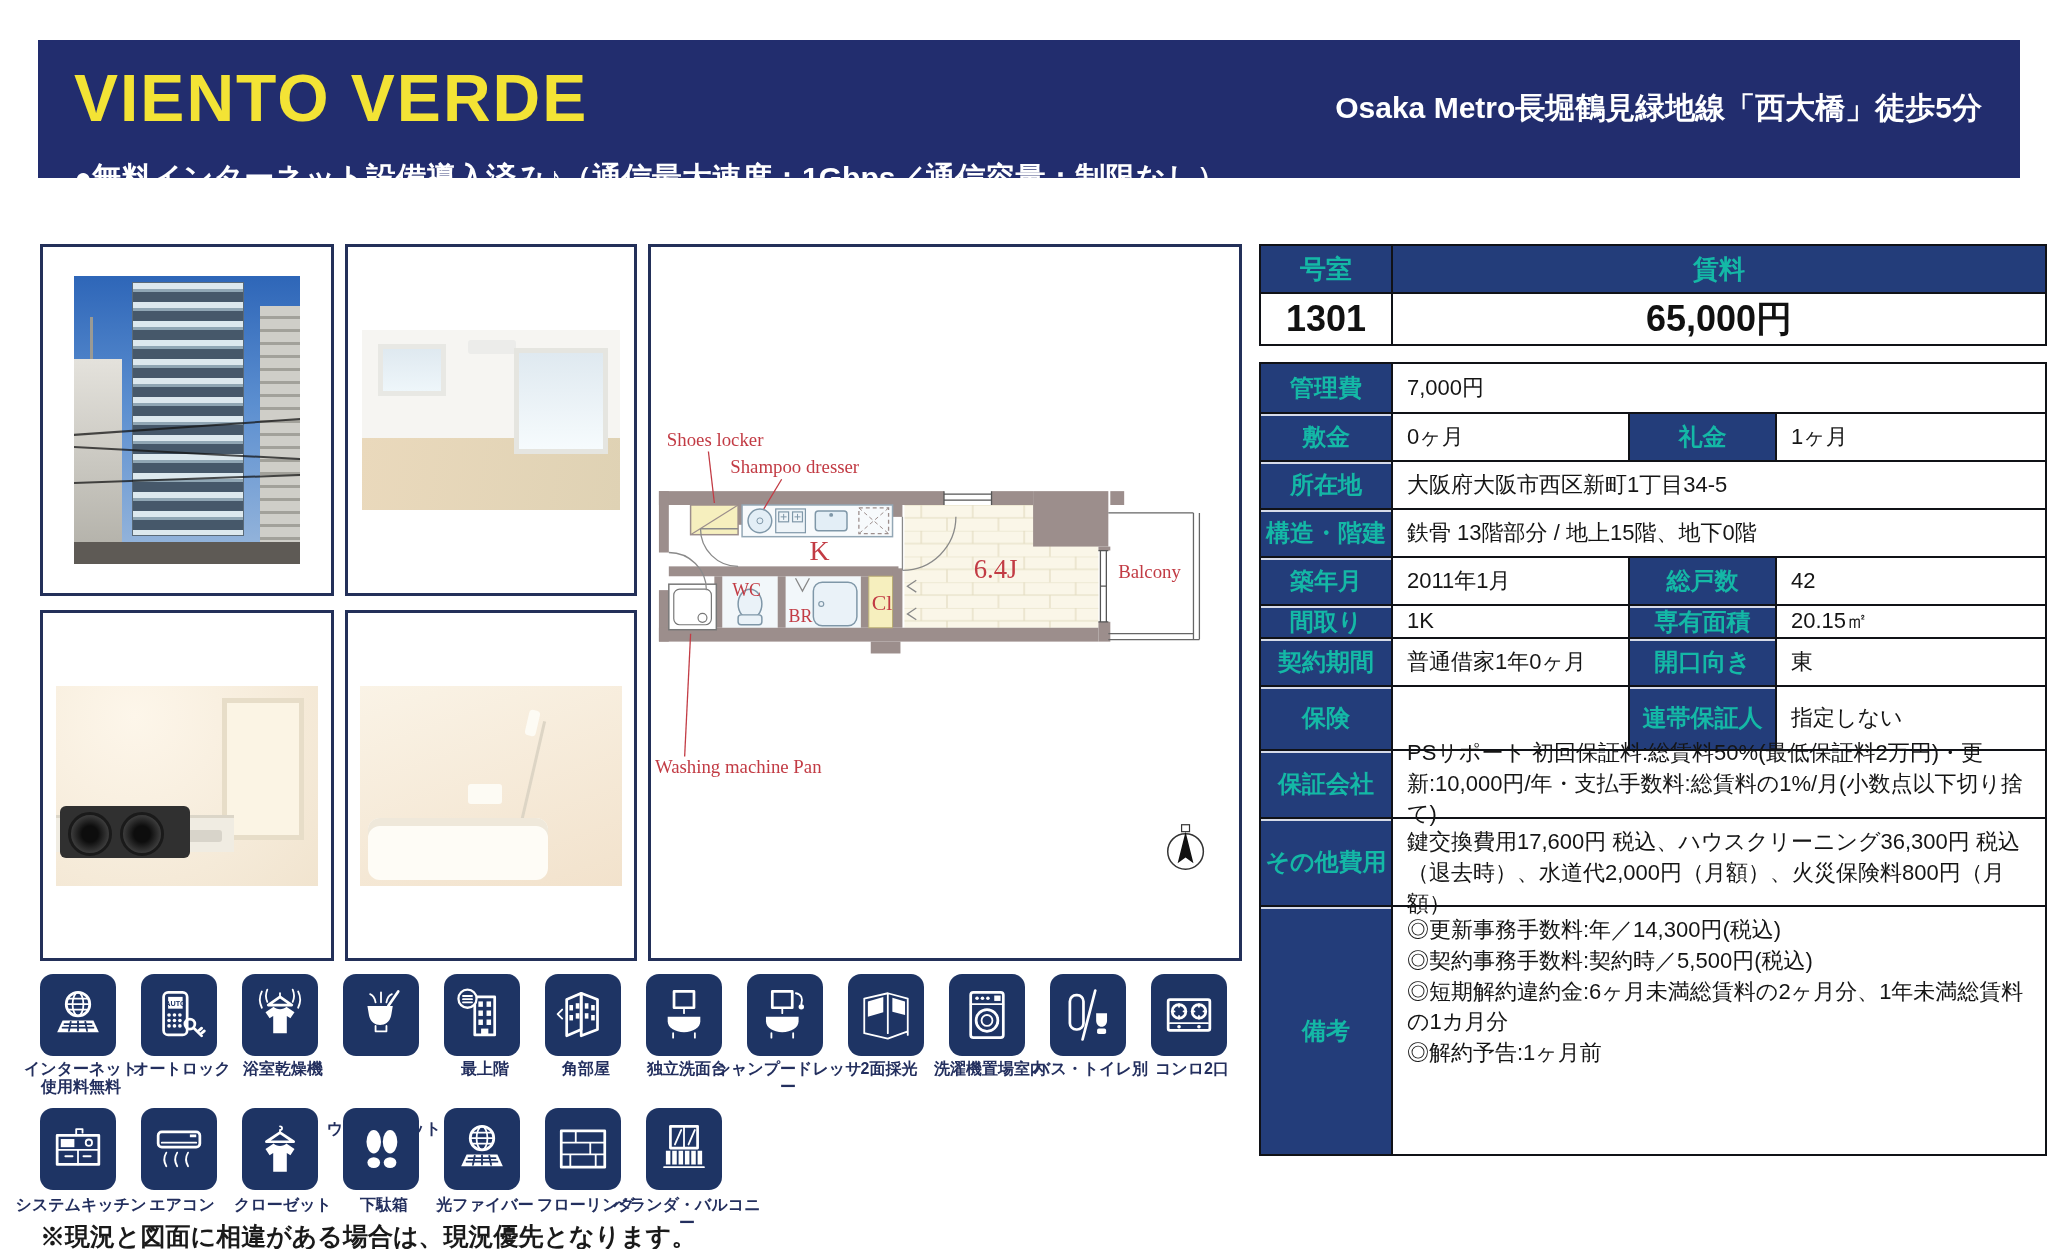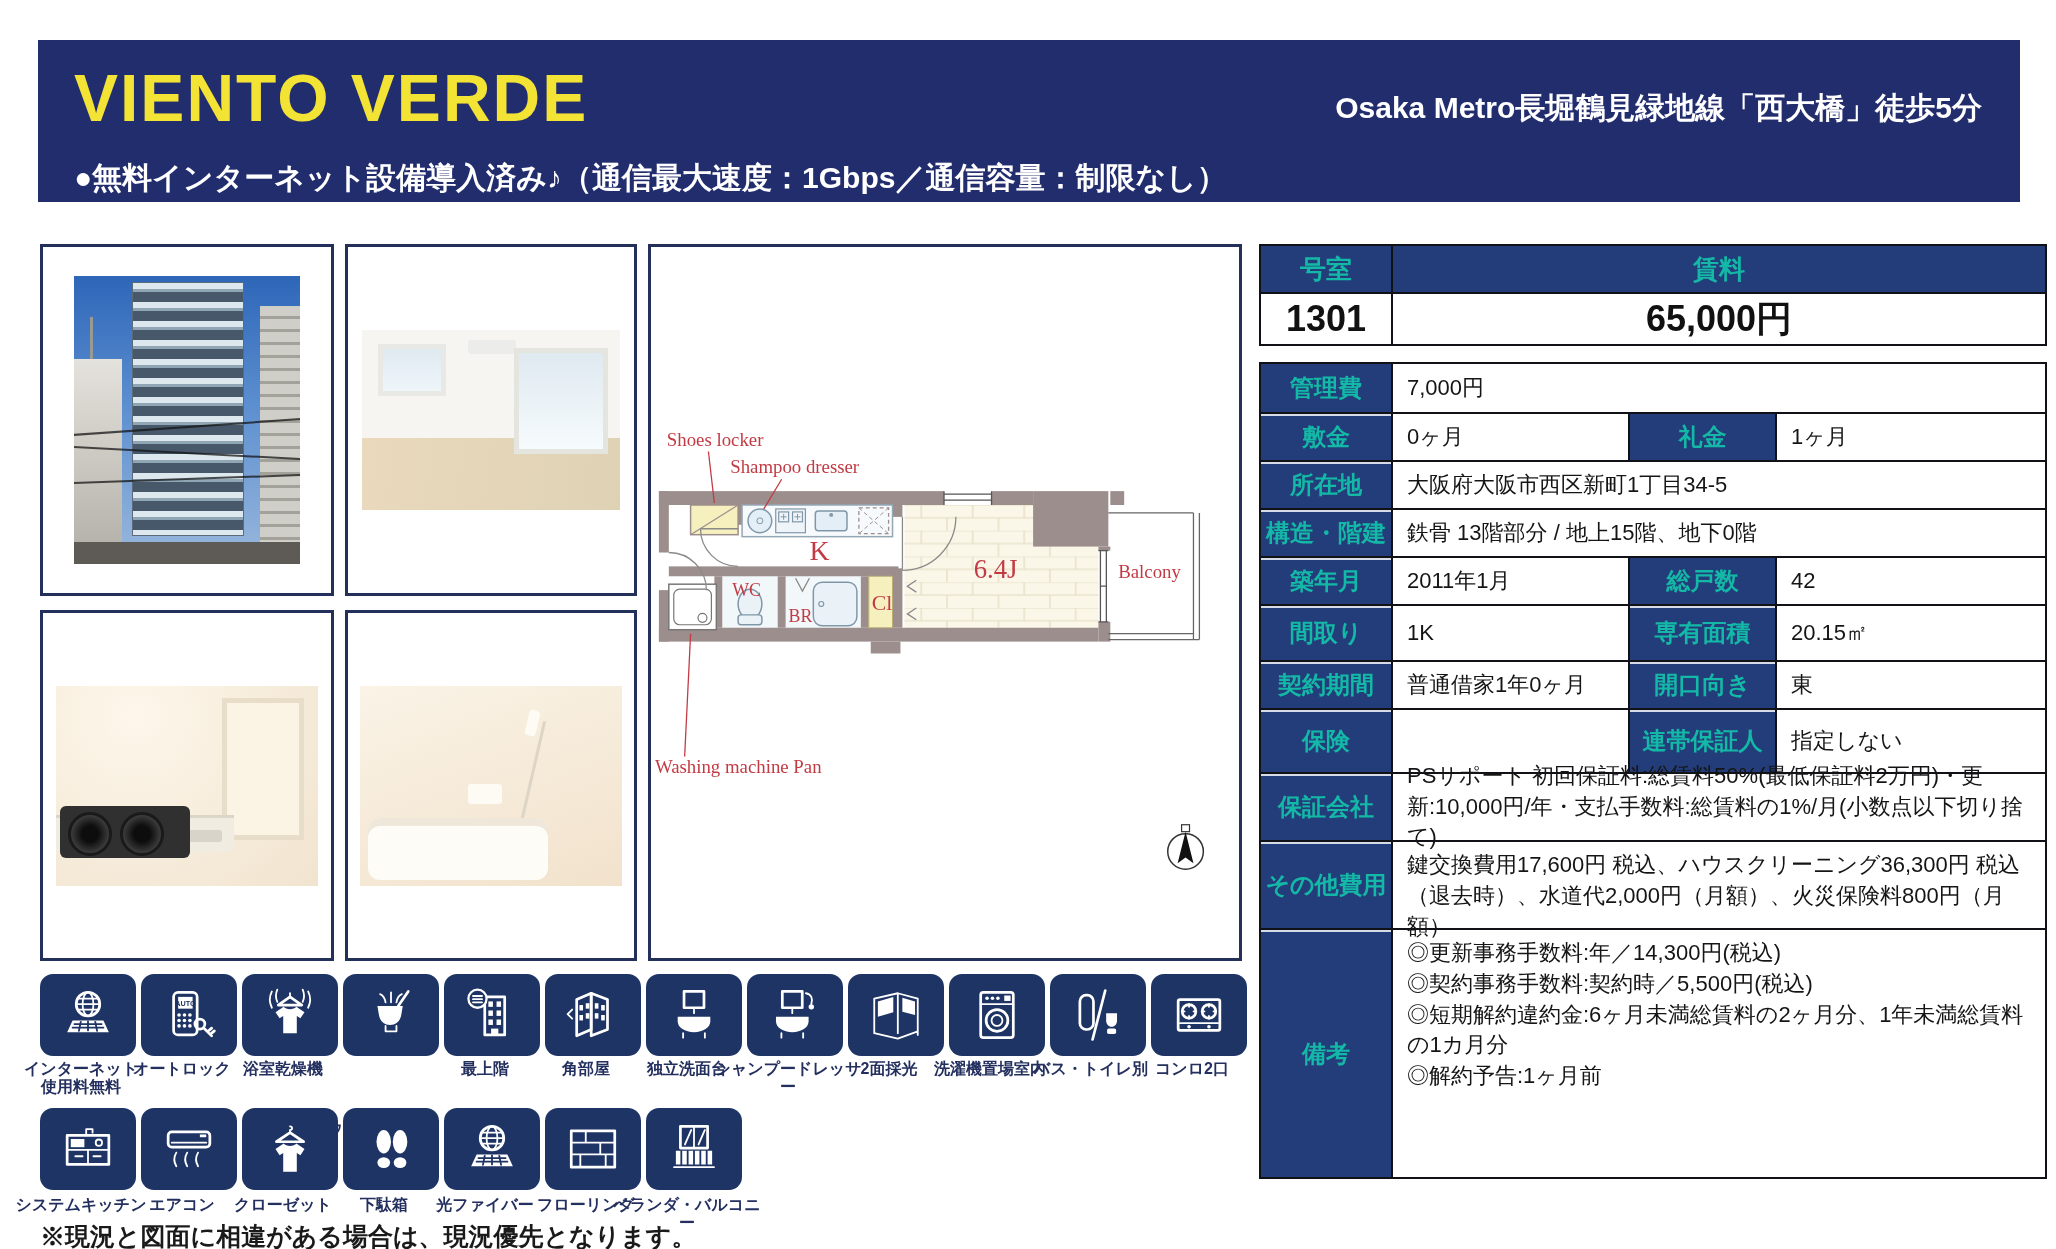--- a/index.html
+++ b/index.html
@@ -1,20 +1,20 @@
 <!DOCTYPE html>
 <html lang="ja"><head>
 <meta charset="utf-8">
 <style>
   html,body{margin:0;padding:0;background:#fff;}
   body{font-family:"Liberation Sans",sans-serif;color:#111;}
   #page{position:relative;width:2056px;height:1249px;background:#fff;overflow:hidden;}
 
   
-  .hdr{position:absolute;left:38px;top:40px;width:1982px;height:162px;background:#222d6e;}
+  .hdr{position:absolute;left:38px;top:40px;width:1982px;height:138px;background:#222d6e;}
   .hdr-title{position:absolute;left:36px;top:20px;font-size:66px;font-weight:600;letter-spacing:2px;color:#f3e335;}
   .hdr-station{position:absolute;right:38px;top:48px;font-size:30px;font-weight:bold;color:#fff;}
   .hdr-sub{position:absolute;left:36px;top:118px;font-size:30px;font-weight:bold;color:#fff;}
 
   
   .pbox{position:absolute;background:#fff;border:3px solid #233059;display:flex;align-items:center;justify-content:center;box-sizing:border-box;}
   .ph{position:relative;overflow:hidden;}
   
   .ph-building{width:226px;height:288px;background:linear-gradient(180deg,#2e66b8 0%,#5c8fd0 45%,#9ab8dc 100%);}
   .bld-tower{position:absolute;left:58px;top:6px;width:110px;height:252px;background:repeating-linear-gradient(180deg,#dce8ee 0 6px,#90a6b4 6px 9px,#46586a 9px 19px);border:1px solid #5a6a78;}
@@ -59,21 +59,21 @@
   .w147{width:147px;flex:none;}
   .w270{width:270px;flex:none;}
   .grow{flex:1;min-width:0;}
   .val{font-size:22px;color:#151515;padding:4px 14px;line-height:1.4;}
   .val.top{align-items:flex-start;padding-top:8px;}
   .pre{white-space:pre-line;}
   .sum-h{height:46px;font-size:26px;}
   .sum-v{height:50px;justify-content:center;font-size:36px;font-weight:600;padding:0;}
 
   
-  .tile{position:absolute;width:96px;height:82px;border-radius:13px;background:#1e3464;display:flex;align-items:center;justify-content:center;}
+  .tile{position:absolute;width:76px;height:82px;border-radius:13px;background:#1e3464;display:flex;align-items:center;justify-content:center;}
   .tile svg{width:58px;height:58px;}
   .ticon path,.ticon rect,.ticon circle,.ticon ellipse,.ticon polyline{stroke:#fff;stroke-width:3;fill:none;stroke-linecap:round;stroke-linejoin:round;}
   .ticon .f{fill:#fff;stroke:none;}
   .ticon .w2{stroke-width:2;fill:none;}
   .ticon .n2{stroke:#1e3464;stroke-width:2;fill:none;}
   .ticon .fc{fill:#1e3464;stroke:#fff;stroke-width:2.5;}
   .ticon text{stroke:none;}
   .nt{fill:#1e3464;font:bold 8px "Liberation Sans",sans-serif;text-anchor:middle;}
   .tlabel{position:absolute;width:150px;text-align:center;font-size:16px;font-weight:bold;color:#232f5e;line-height:1.15;white-space:pre-line;}
 
@@ -266,21 +266,21 @@
     <div class="trow" style="height:48px;">
       <div class="cell lab w130 lt">構造・階建</div>
       <div class="cell val grow">鉄骨 13階部分 / 地上15階、地下0階</div>
     </div>
     <div class="trow" style="height:48px;">
       <div class="cell lab w130 lt">築年月</div>
       <div class="cell val grow">2011年1月</div>
       <div class="cell lab w147">総戸数</div>
       <div class="cell val w270">42</div>
     </div>
-    <div class="trow" style="height:56px;">
+    <div class="trow" style="height:33px;">
       <div class="cell lab w130 lt">間取り</div>
       <div class="cell val grow">1K</div>
       <div class="cell lab w147 lt">専有面積</div>
       <div class="cell val w270">20.15㎡</div>
     </div>
     <div class="trow" style="height:48px;">
       <div class="cell lab w130 lt">契約期間</div>
       <div class="cell val grow">普通借家1年0ヶ月</div>
       <div class="cell lab w147 lt">開口向き</div>
       <div class="cell val w270">東</div>

